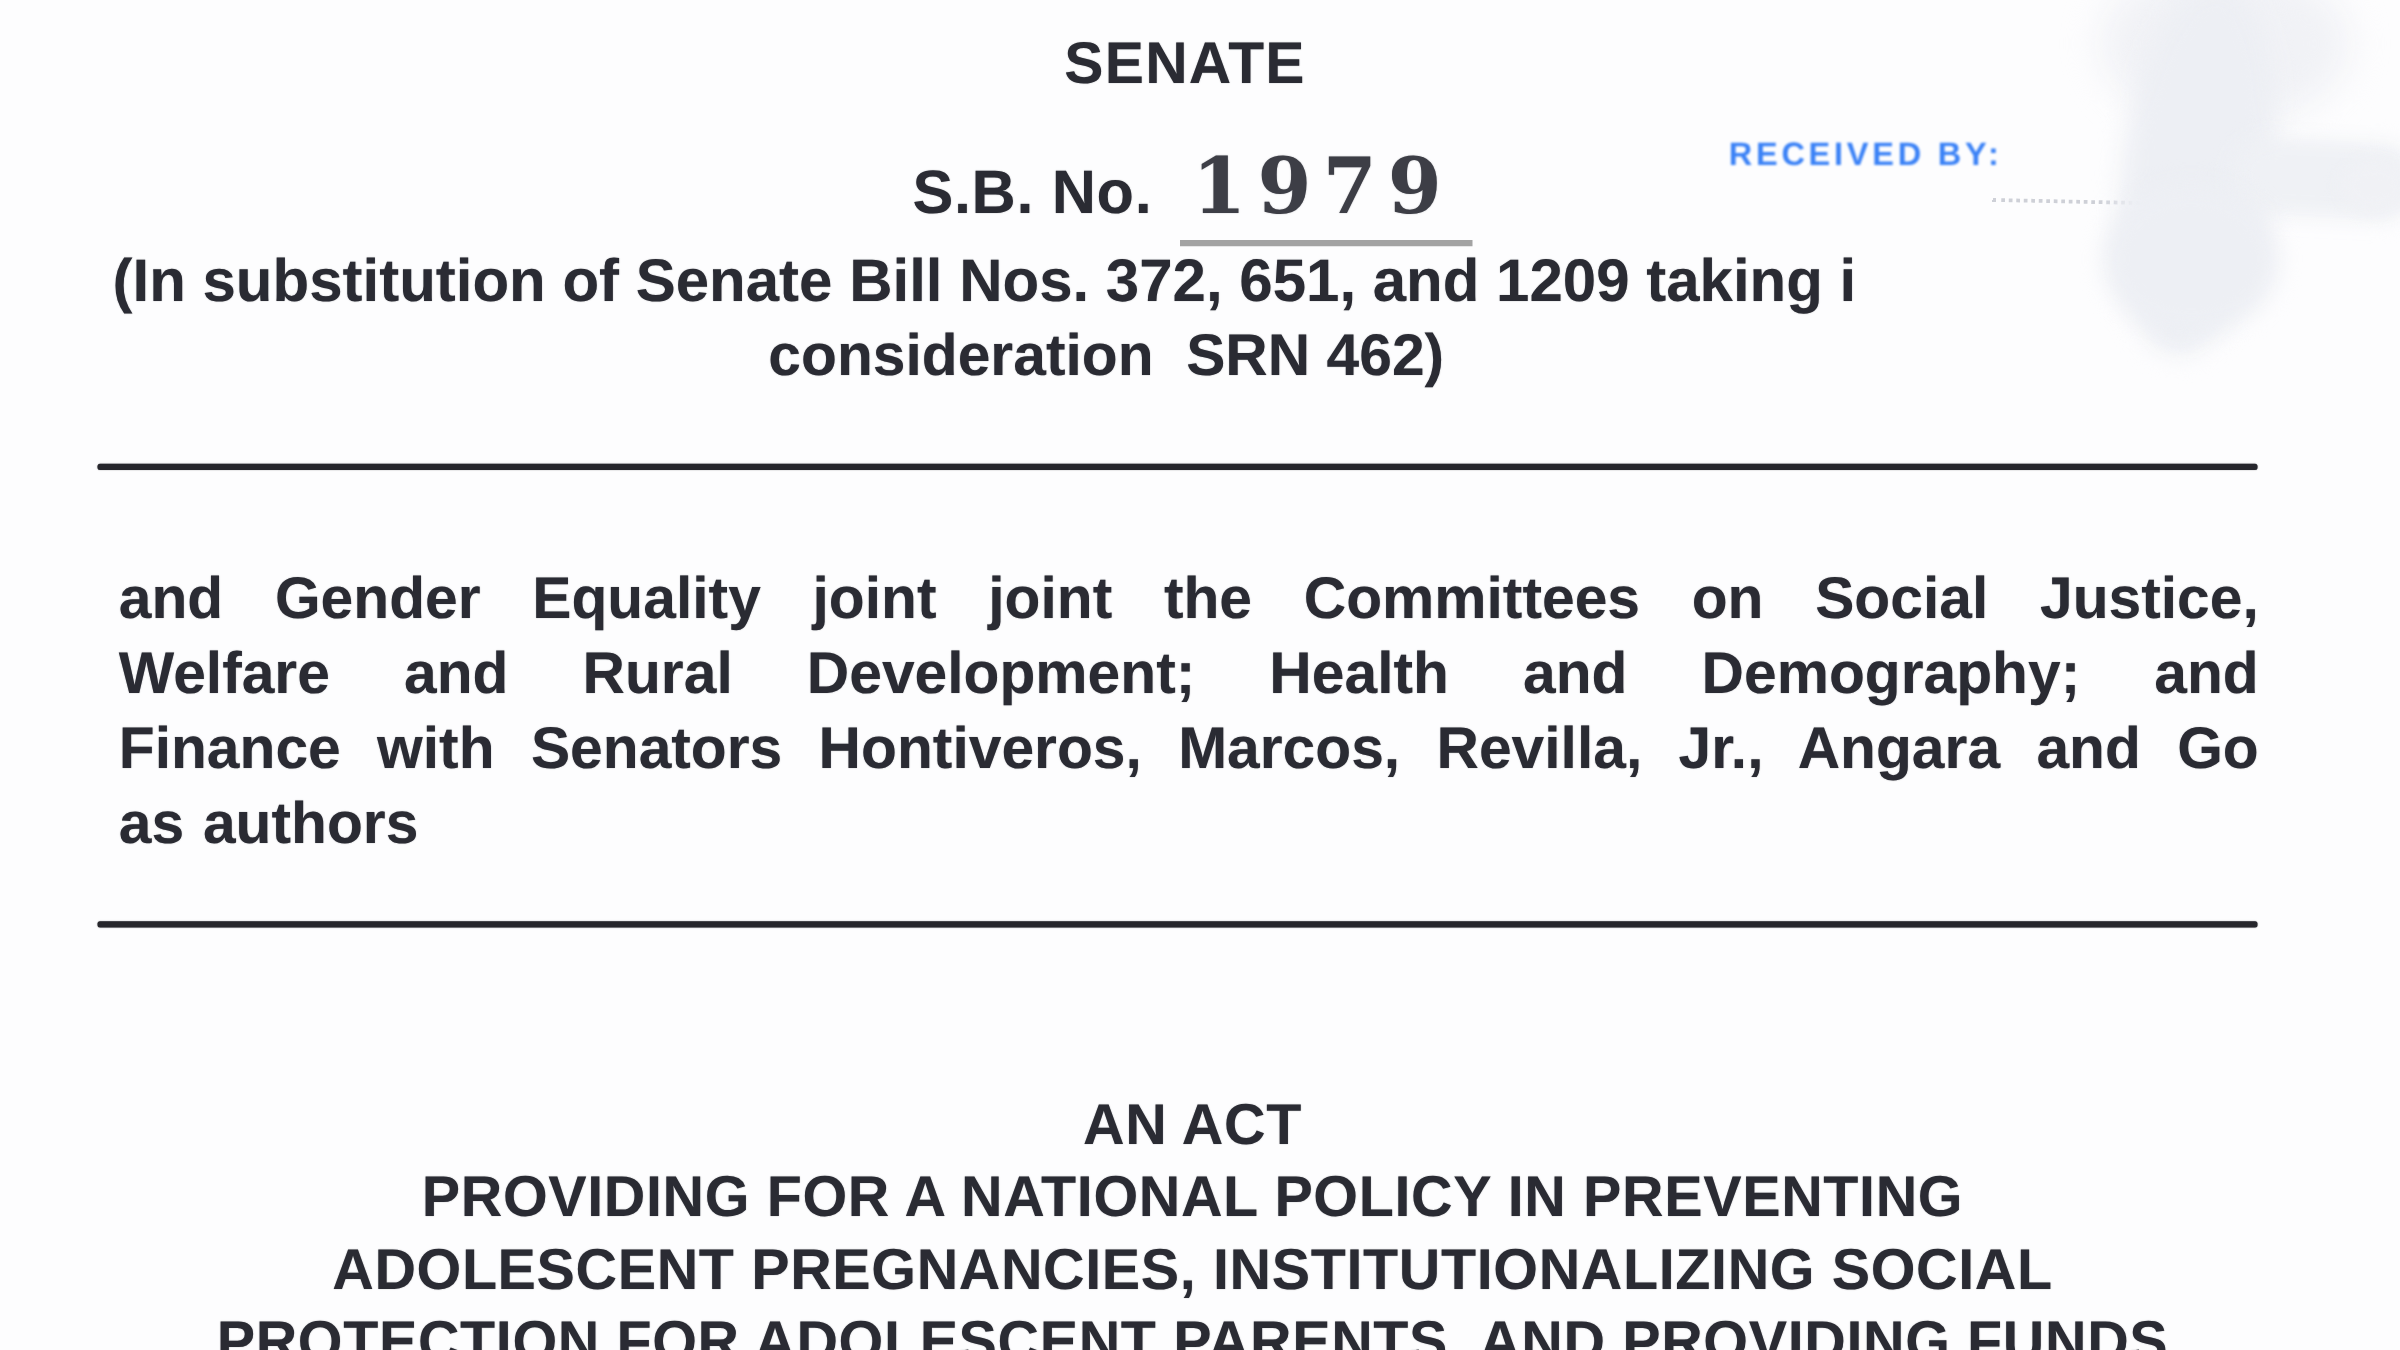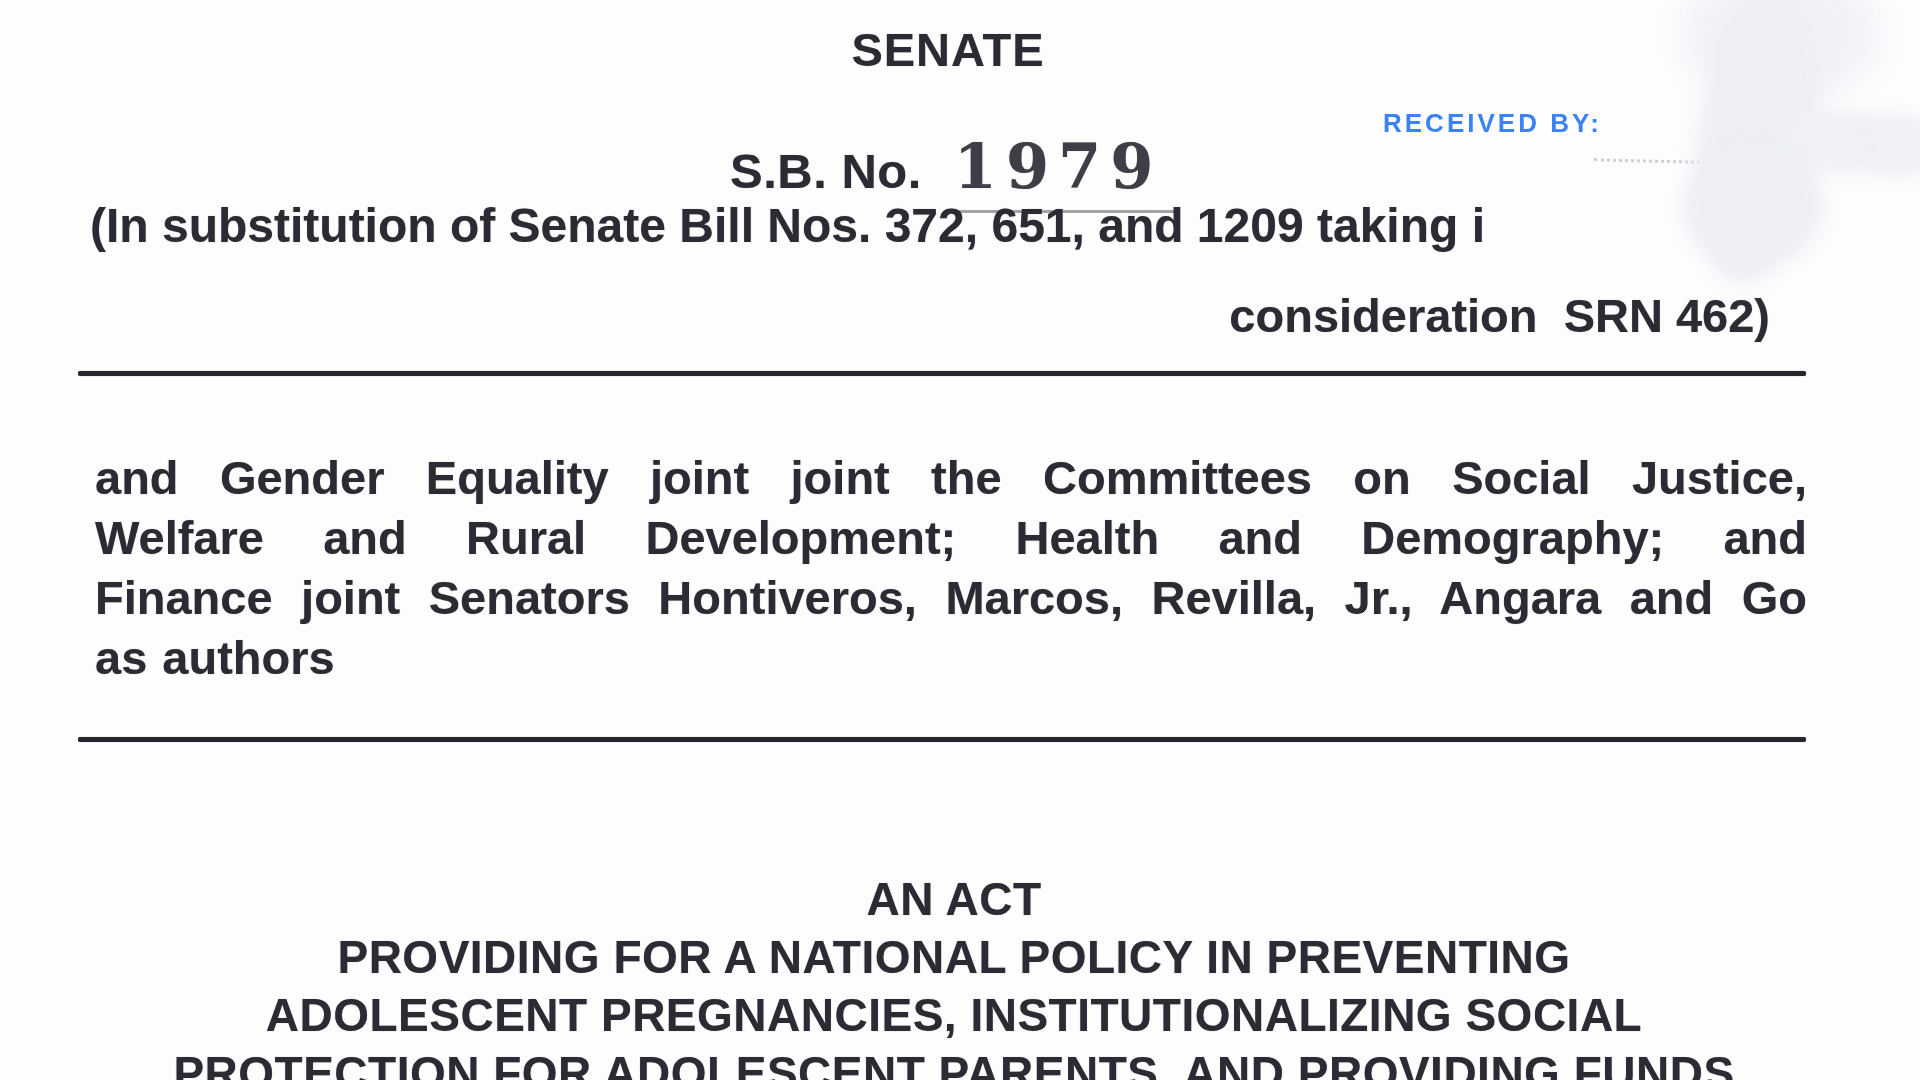--- a/index.html
+++ b/index.html
@@ -43,23 +43,22 @@
     display: flex;
     align-items: baseline;
     gap: 22px;
   }
   .sb-label {
     font-size: 49px;
     letter-spacing: 0.5px;
   }
   .sb-number-wrap {
     display: inline-block;
-    border-bottom: 3px solid #a3a3a3;
+    border-bottom: 5px solid #a3a3a3;
     padding: 0 16px 7px 10px;
-    margin-top: 18px;
   }
   .sb-number {
     font-family: "DejaVu Serif", serif;
     font-size: 62px;
     font-weight: 600;
     letter-spacing: 9px;
     color: #3d3e46;
     text-shadow: 0 0 1px rgba(60,61,70,0.5);
   }
   .received {
@@ -87,24 +86,23 @@
     top: 198px;
     left: 90px;
     font-size: 48px;
     white-space: nowrap;
   }
   .sub-line2 {
     position: absolute;
     top: 256px;
     left: 0;
     width: 1770px;
-    text-align: right;
+    text-align: center;
     font-size: 47px;
     white-space: pre;
-    margin-top: 32px;
   }
 
   
   .rule {
     position: absolute;
     left: 78px;
     width: 1728px;
     height: 5px;
     background: #26262c;
     border-radius: 2px;
@@ -193,21 +191,21 @@
   <div class="received-line"></div>
 
   <div class="sub-line1 ink">(In substitution of Senate Bill Nos. 372, 651, and 1209 taking i</div>
   <div class="sub-line2 ink">consideration  SRN 462)</div>
 
   <div class="rule rule-1"></div>
 
   <div class="para ink">
     <div class="para-line">and Gender Equality joint joint the Committees on Social Justice,</div>
     <div class="para-line">Welfare and Rural Development; Health and Demography; and</div>
-    <div class="para-line">Finance joint Senators Hontiveros, Marcos, Revilla, Jr., Angara and Go</div>
+    <div class="para-line">Finance with Senators Hontiveros, Marcos, Revilla, Jr., Angara and Go</div>
     <div class="para-line last">as authors</div>
   </div>
 
   <div class="rule rule-2"></div>
 
   <div class="act ink">
     <div>AN ACT</div>
     <div>PROVIDING FOR A NATIONAL POLICY IN PREVENTING</div>
     <div>ADOLESCENT PREGNANCIES, INSTITUTIONALIZING SOCIAL</div>
     <div>PROTECTION FOR ADOLESCENT PARENTS, AND PROVIDING FUNDS</div>

